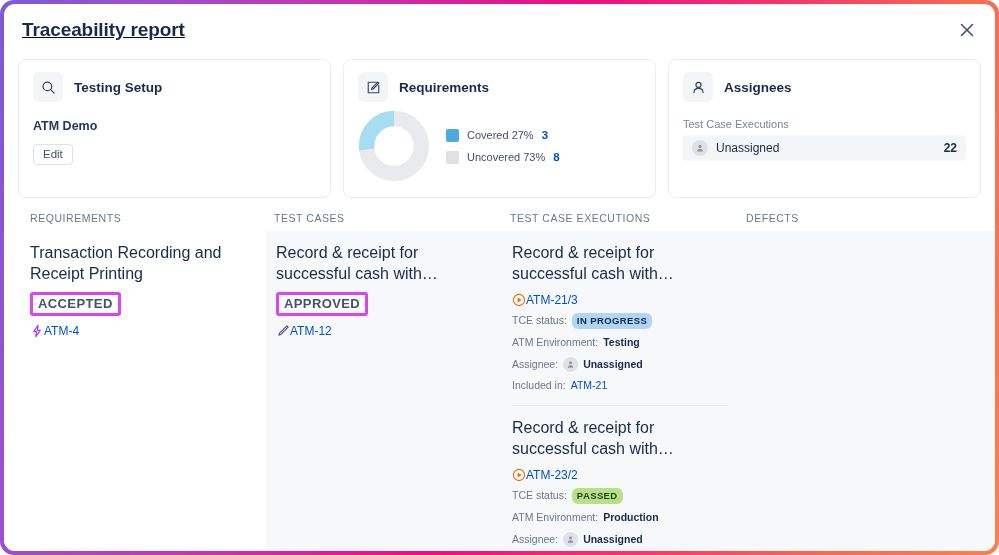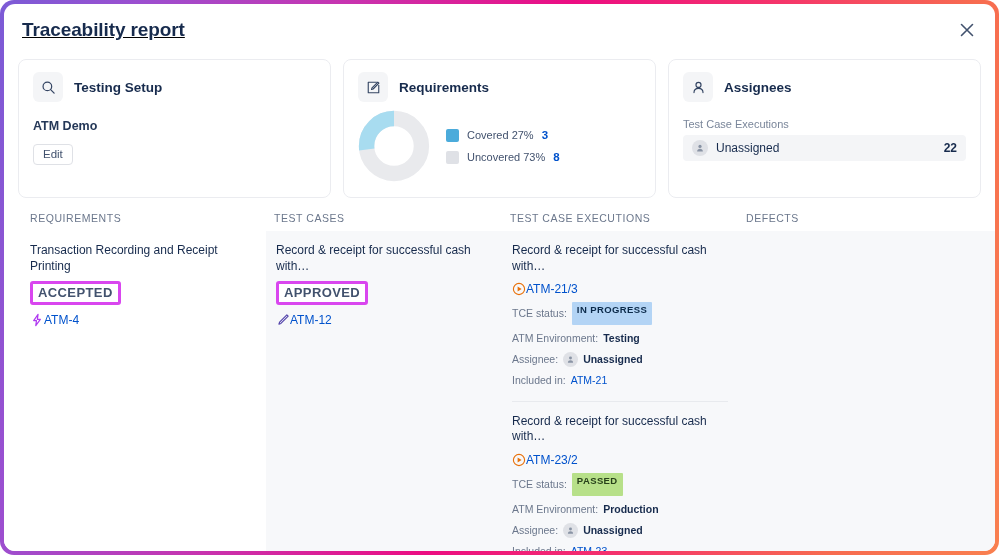--- a/index.html
+++ b/index.html
@@ -149,21 +149,21 @@
   .c-rest {
     flex: 1;
     display: flex;
     background: #f7f8fa;
   }
   .c-tc  { width: 236px; padding: 12px 10px 12px 10px; }
   .c-tce { width: 236px; padding: 0; }
   .c-def { flex: 1; padding: 12px 10px; }
 
   .ttl {
-    font-size: 12px; color: #172b4d;
+    font-size: 16px; color: #172b4d;
     line-height: 1.3;
   }
   .badge {
     display: inline-block;
     margin-top: 7px;
     padding: 1px 5px 2px 5px;
     border: 3px solid #d946ef;
     border-radius: 3px;
     font-size: 13px; font-weight: bold;
     letter-spacing: 0.4px;
@@ -187,22 +187,22 @@
   .tce-div { height: 1px; background: #e8eaee; margin: 0 10px; }
   .meta {
     margin-top: 6px;
     font-size: 10.5px; color: #6b778c;
     display: flex; align-items: center; gap: 5px;
     line-height: 1.45;
   }
   .meta b { color: #172b4d; font-weight: bold; }
   .st-badge {
     display: inline-block;
-    padding: 1px 5px 8px 5px;
-    border-radius: 1px;
+    padding: 1px 5px 2px 5px;
+    border-radius: 6px;
     font-size: 9.5px; font-weight: bold;
     letter-spacing: 0.4px;
   }
   .st-prog { background: #b3d4f5; color: #0b2a4a; }
   .st-pass { background: #b7e089; color: #27401a; }
   .meta-av {
     width: 15px; height: 15px; border-radius: 50%;
     background: #dfe1e6;
     display: inline-flex; align-items: center; justify-content: center;
     flex: 0 0 15px;

